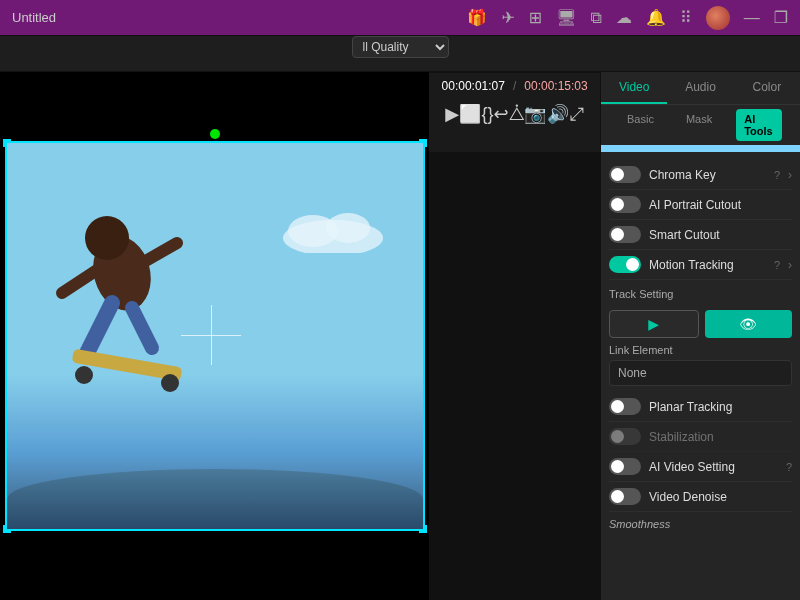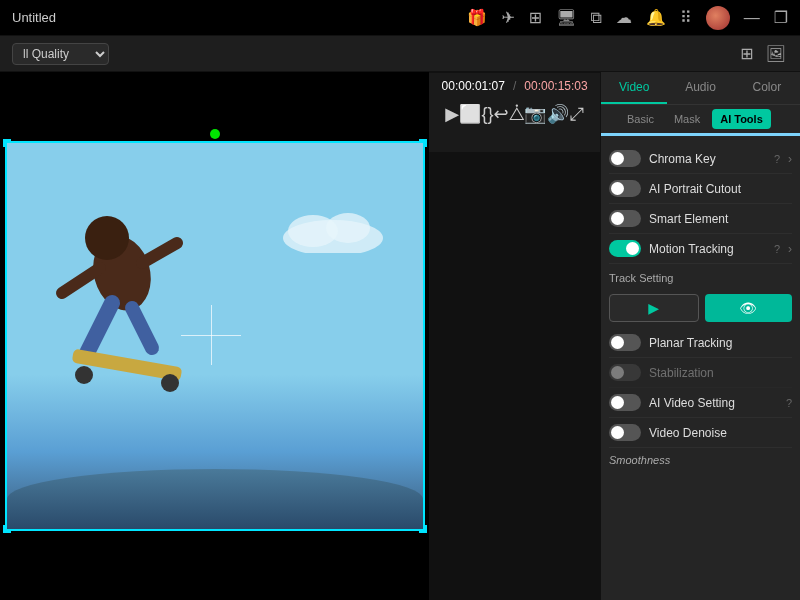--- a/index.html
+++ b/index.html
@@ -1,26 +1,26 @@
 <!DOCTYPE html>
 <html><head>
   <meta charset="utf-8">
   <style>
     * { margin: 0; padding: 0; box-sizing: border-box; }
     body { width: 800px; height: 600px; background: #1a1a1a; font-family: -apple-system, BlinkMacSystemFont, 'Segoe UI', sans-serif; overflow: hidden; color: #fff; font-size: 13px; }
 
     
-    #titlebar { height: 36px; background: #000000; display: flex; align-items: center; justify-content: space-between; padding: 0 12px; border-bottom: 1px solid #111; }
+    #titlebar { height: 36px; background: #701a75; display: flex; align-items: center; justify-content: space-between; padding: 0 12px; border-bottom: 1px solid #111; }
     .export-btn { background: #00c8a0; color: #000; border: none; padding: 5px 14px; border-radius: 16px; cursor: pointer; font-weight: 600; font-size: 13px; display: flex; align-items: center; gap: 4px; }
     .export-btn .arrow { font-size: 10px; }
     .win-btn { color: #aaa; font-size: 16px; cursor: pointer; background: none; border: none; }
     .avatar { width: 24px; height: 24px; border-radius: 50%; background: radial-gradient(circle at 40% 40%, #e08060, #a03030); }
 
     
-    #toolbar { height: 36px; background: #1e1e1e; display: flex; align-items: center; padding: 0 12px; border-bottom: 1px solid #111; gap: 8px; }
+    #toolbar { height: 36px; background: #1e1e1e; display: flex; align-items: center; padding: 0 24px; border-bottom: 1px solid #111; gap: 8px; flex-direction: column; }
     .quality-select { background: #2a2a2a; color: #ccc; border: 1px solid #444; border-radius: 4px; padding: 2px 6px; font-size: 12px; cursor: pointer; }
     .toolbar-spacer { flex: 1; }
     .toolbar-icon { color: #aaa; font-size: 16px; cursor: pointer; padding: 2px; }
 
     
     #main { display: flex; height: 528px; }
 
     
     #canvas-area { flex: 1; background: #111; position: relative; display: flex; flex-direction: row; }
     #video-container { flex: 1; position: relative; background: #000; display: flex; align-items: center; justify-content: center; overflow: hidden; }
@@ -52,21 +52,21 @@
 
     
     #right-panel { width: 200px; background: #252525; border-left: 1px solid #111; display: flex; flex-direction: column; overflow: hidden; }
 
     
     #panel-tabs { display: flex; border-bottom: 1px solid #333; }
     .panel-tab { flex: 1; text-align: center; padding: 8px 4px; color: #888; cursor: pointer; font-size: 12px; }
     .panel-tab.active { color: #00c8a0; border-bottom: 2px solid #00c8a0; }
 
     
-    #sub-tabs { display: flex; border-bottom: 3px solid #7dd3fc; padding: 4px 18px; gap: 4px; }
+    #sub-tabs { display: flex; border-bottom: 7px solid #7dd3fc; padding: 4px 18px; gap: 16px; }
     .sub-tab { padding: 4px 8px; color: #888; cursor: pointer; font-size: 11px; border-radius: 4px; }
     .sub-tab.active { background: #00c8a0; color: #000; font-weight: 600; }
 
     
     #panel-content { flex: 1; overflow-y: auto; padding: 8px; }
     #panel-content::-webkit-scrollbar { width: 4px; }
     #panel-content::-webkit-scrollbar-track { background: #1a1a1a; }
     #panel-content::-webkit-scrollbar-thumb { background: #444; border-radius: 2px; }
 
     .toggle-row { display: flex; align-items: center; gap: 8px; padding: 6px 0; border-bottom: 1px solid #2e2e2e; }
@@ -228,21 +228,21 @@
         <div class="toggle off">
           <div class="toggle-thumb"></div>
         </div>
         <span class="toggle-label">AI Portrait Cutout</span>
       </div>
 
       <div class="toggle-row">
         <div class="toggle off">
           <div class="toggle-thumb"></div>
         </div>
-        <span class="toggle-label">Smart Element</span>
+        <span class="toggle-label">Smart Cutout</span>
       </div>
 
       <div class="toggle-row">
         <div class="toggle on">
           <div class="toggle-thumb"></div>
         </div>
         <span class="toggle-label">Motion Tracking</span>
         <span class="toggle-help">?</span>
         <span class="chevron-right">›</span>
       </div>
@@ -252,20 +252,24 @@
         <div class="track-buttons">
           <button class="track-btn play-btn">
             <span style="color:#00c8a0;font-size:14px;">▶</span>
           </button>
           <button class="track-btn eye-btn">
             <span style="color:#fff;font-size:14px;">👁</span>
           </button>
         </div>
       </div>
 
+      <div class="link-section">
+        <div class="link-label">Link Element</div>
+        <div class="link-value">None</div>
+      </div>
 
       <div class="toggle-row">
         <div class="toggle off">
           <div class="toggle-thumb"></div>
         </div>
         <span class="toggle-label">Planar Tracking</span>
       </div>
 
       <div class="toggle-row" style="opacity:0.4;">
         <div class="toggle off">

